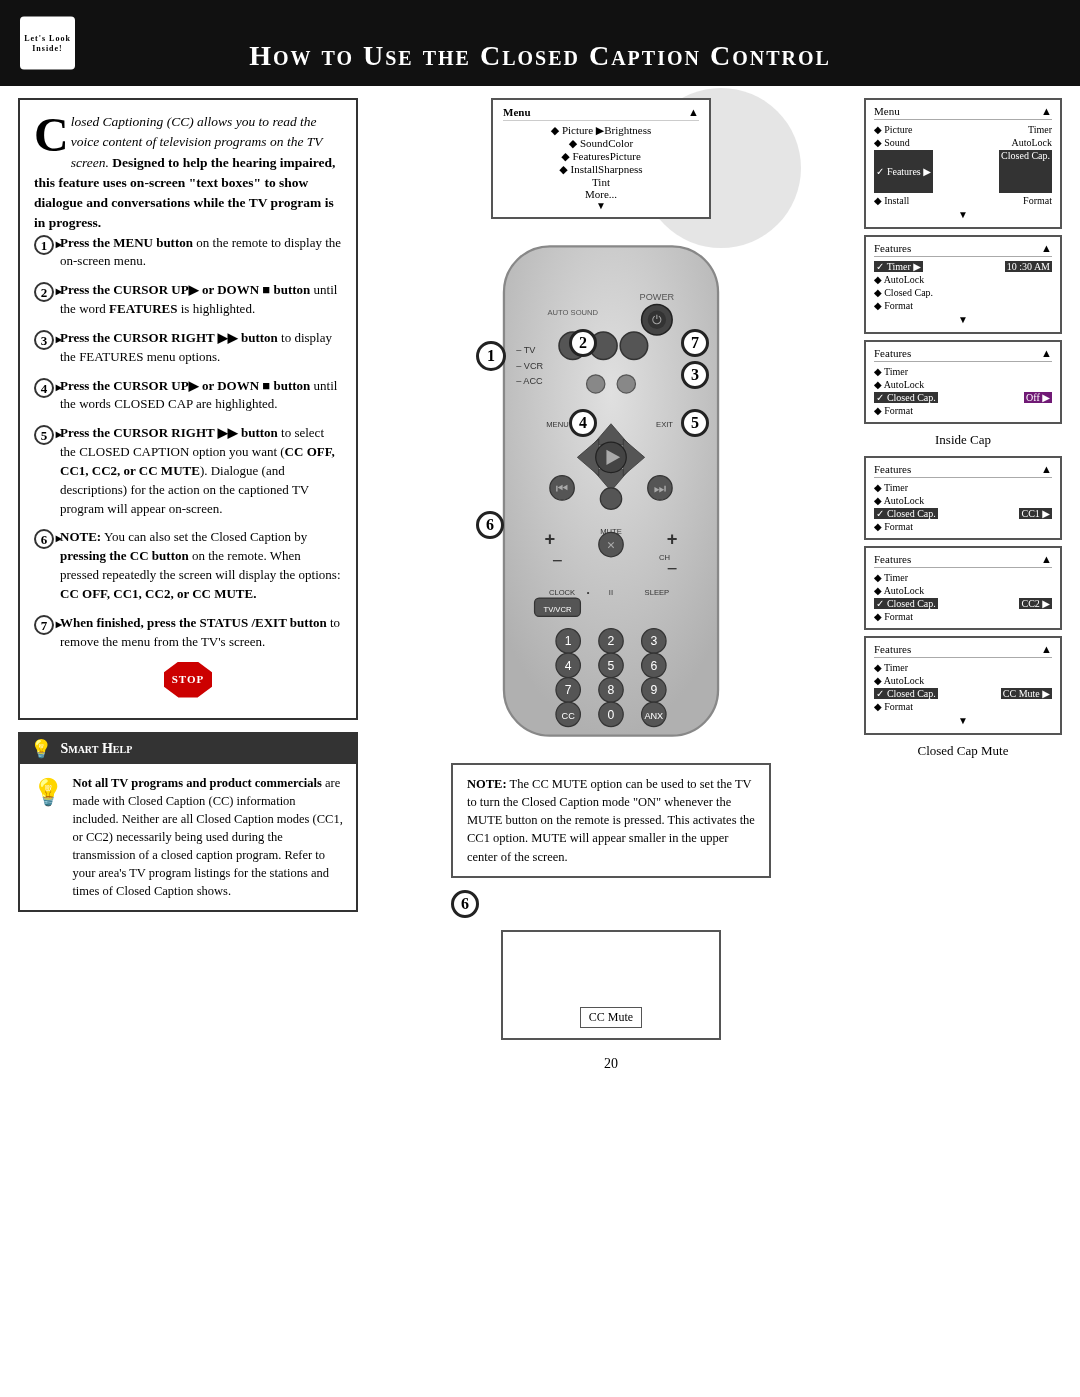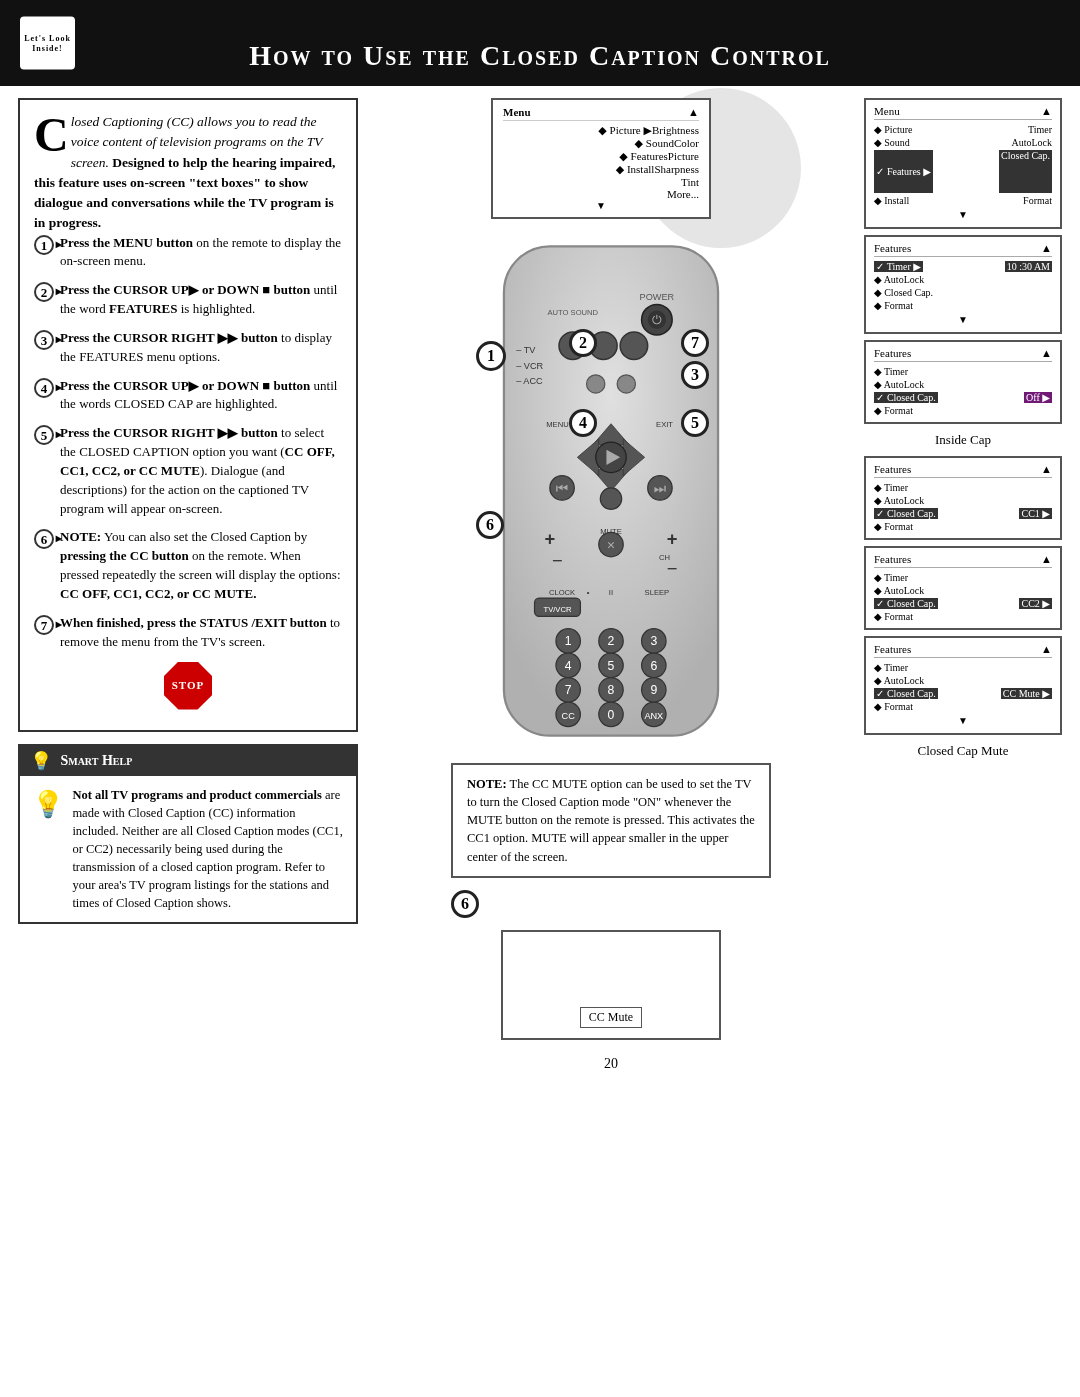--- a/index.html
+++ b/index.html
@@ -133,21 +133,21 @@
     .step-content strong { font-weight: bold; }
 
     
     .stop-sign {
       display: flex;
       justify-content: center;
       margin: 8px 0;
     }
     .stop-octagon {
       width: 48px;
-      height: 48px;
+      height: 36px;
       background: #cc0000;
       clip-path: polygon(30% 0%, 70% 0%, 100% 30%, 100% 70%, 70% 100%, 30% 100%, 0% 70%, 0% 30%);
       display: flex;
       align-items: center;
       justify-content: center;
       color: #fff;
       font-weight: bold;
       font-size: 11px;
       letter-spacing: 1px;
     }
@@ -202,21 +202,21 @@
       margin-bottom: 4px;
     }
     .menu-screen .menu-header {
       display: flex;
       justify-content: space-between;
       font-weight: bold;
       border-bottom: 1px solid #ccc;
       margin-bottom: 3px;
       padding-bottom: 2px;
     }
-    .menu-row { display: flex; justify-content: flex-end; }
+    .menu-row { display: flex; justify-content: center; }
 
     
     .remote-wrapper {
       position: relative;
       width: 320px;
       height: 520px;
     }
     .remote-svg {
       width: 100%;
       height: 100%;

